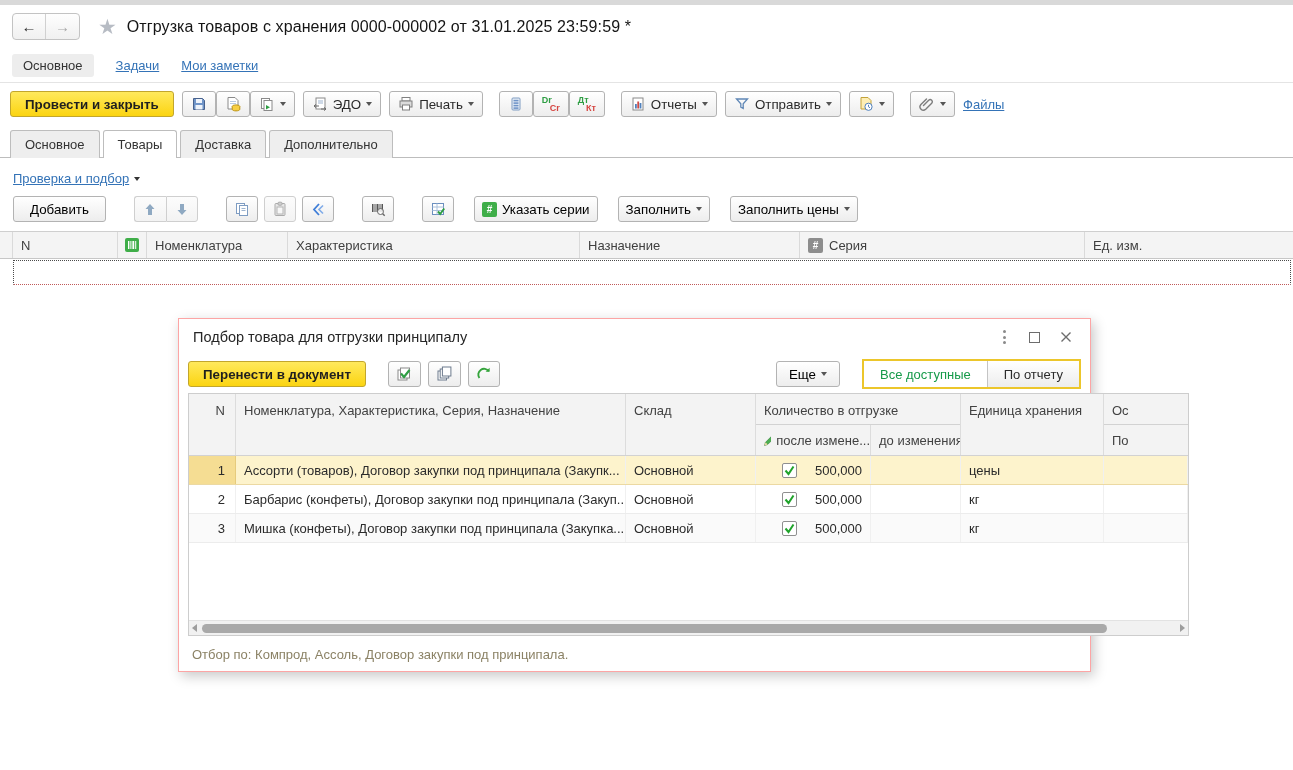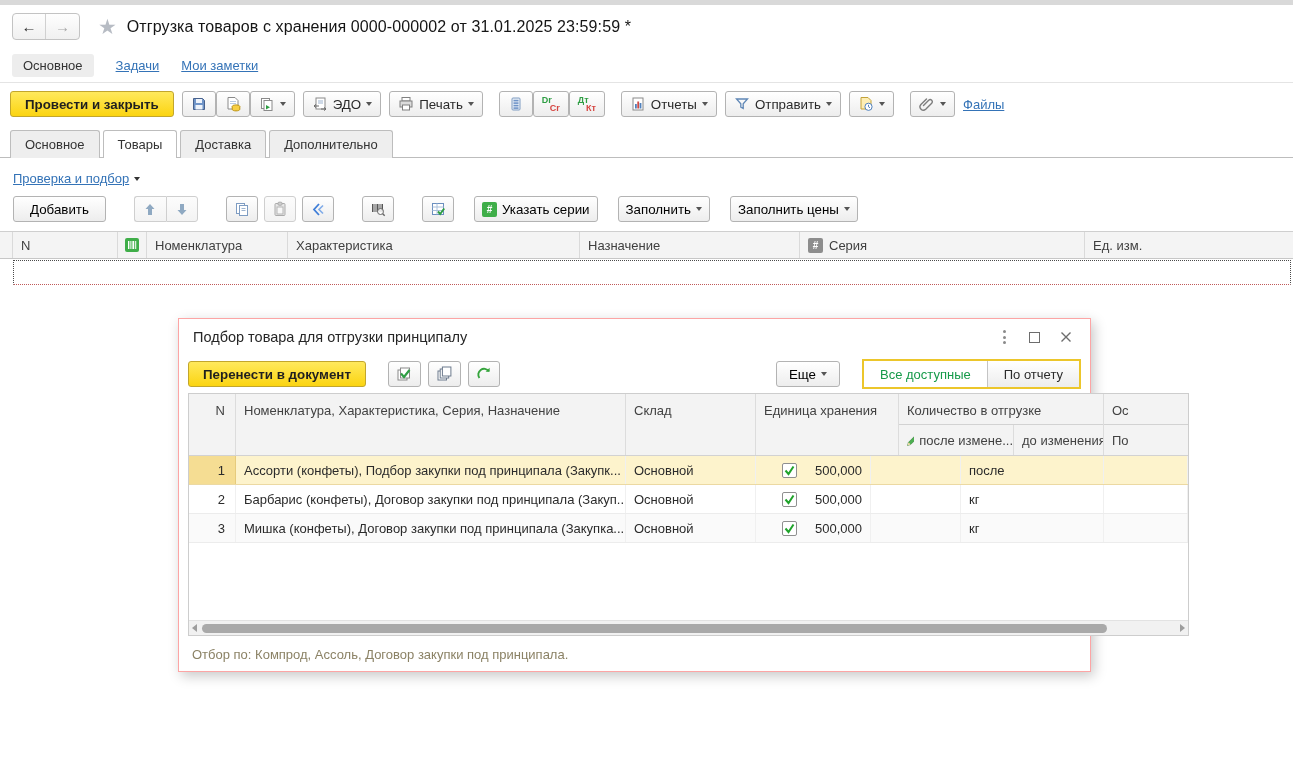--- a/index.html
+++ b/index.html
@@ -423,58 +423,58 @@
         <div class="tg on">Все доступные</div>
         <div class="tg off">По отчету</div>
       </div>
     </div>
 
     <div class="dlg-table">
       <div class="dt-head">
         <div class="dc n">N</div>
         <div class="dc name hpad">Номенклатура, Характеристика, Серия, Назначение</div>
         <div class="dc wh hpad">Склад</div>
-        <div class="dc unit hpad">Единица хранения</div>
         <div class="dc qtygrp">
           <div class="qty-top">Количество в отгрузке</div>
           <div class="qty-sub">
             <div class="after">
               <svg width="13" height="13">
                   <path d="M1.5 11.5l1-3.2 6.5-6.5 2.2 2.2-6.5 6.5z" fill="#4caf50" stroke="#35803a" stroke-width=".6"></path>
                   <path d="M1.5 11.5l1-3.2 2.2 2.2z" fill="#f0d9a8"></path>
                 </svg>
               <span class="txtv">после измене...</span>
             </div>
             <div class="before">
                 <span>до изменения</span>
               </div>
           </div>
         </div>
+        <div class="dc unit hpad">Единица хранения</div>
         <div class="dc cut">
           <div class="cut-top">Ос</div>
           <div class="cut-bot">По</div>
         </div>
       </div>
 
       <div class="dt-body">
 
         <div class="dt-row sel">
           <div class="dc n">1</div>
-          <div class="dc name">Ассорти (конфеты), Подбор закупки под принципала (Закупк...</div>
+          <div class="dc name">Ассорти (товаров), Договор закупки под принципала (Закупк...</div>
           <div class="dc wh">Основной</div>
           <div class="dc after">
             <span class="cb">
                 <svg width="11" height="11">
                   <path d="M1.5 5.5l3 3.5 5-7.5" fill="none" stroke="#1fa32a" stroke-width="2"></path>
                 </svg>
               </span>
             <span class="num">500,000</span>
           </div>
           <div class="dc before"></div>
-          <div class="dc unit">после</div>
+          <div class="dc unit">цены</div>
           <div class="dc cut"></div>
         </div>
 
         <div class="dt-row">
           <div class="dc n">2</div>
           <div class="dc name">Барбарис (конфеты), Договор закупки под принципала (Закуп...</div>
           <div class="dc wh">Основной</div>
           <div class="dc after">
             <span class="cb">
                 <svg width="11" height="11">

